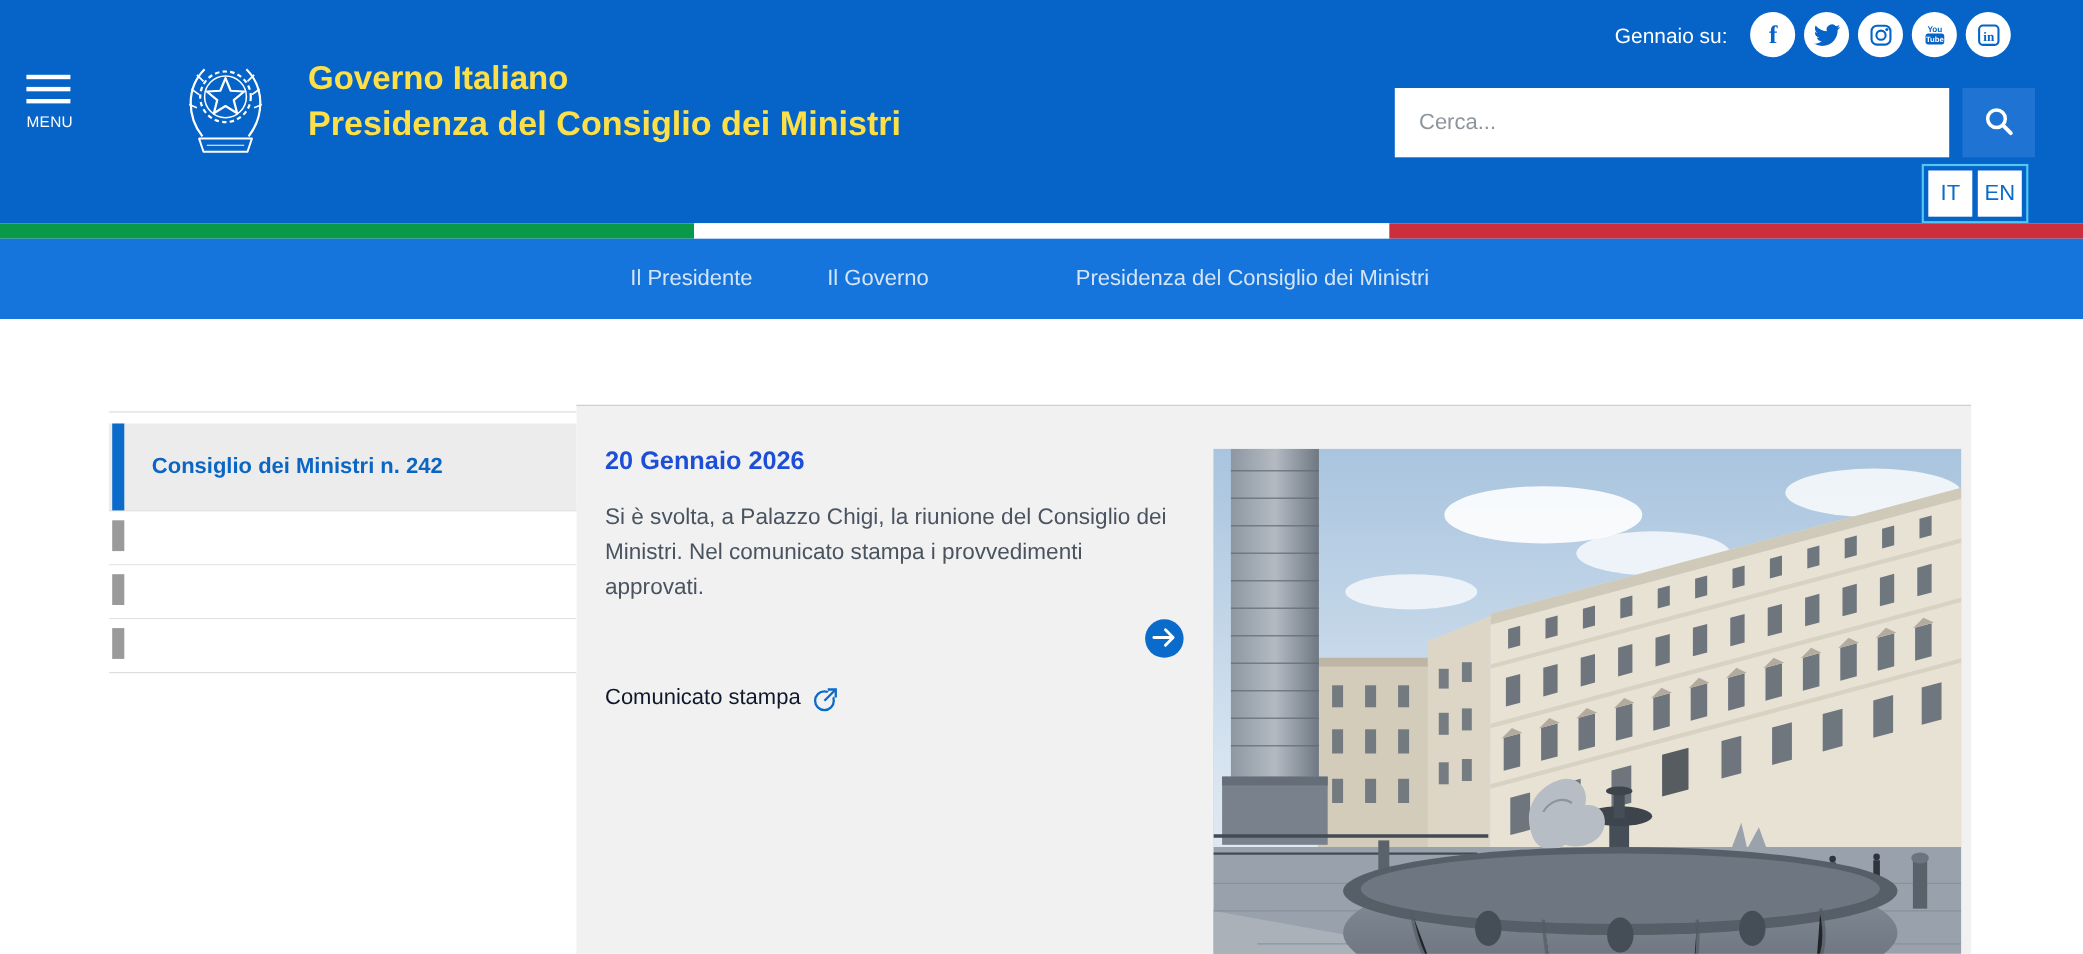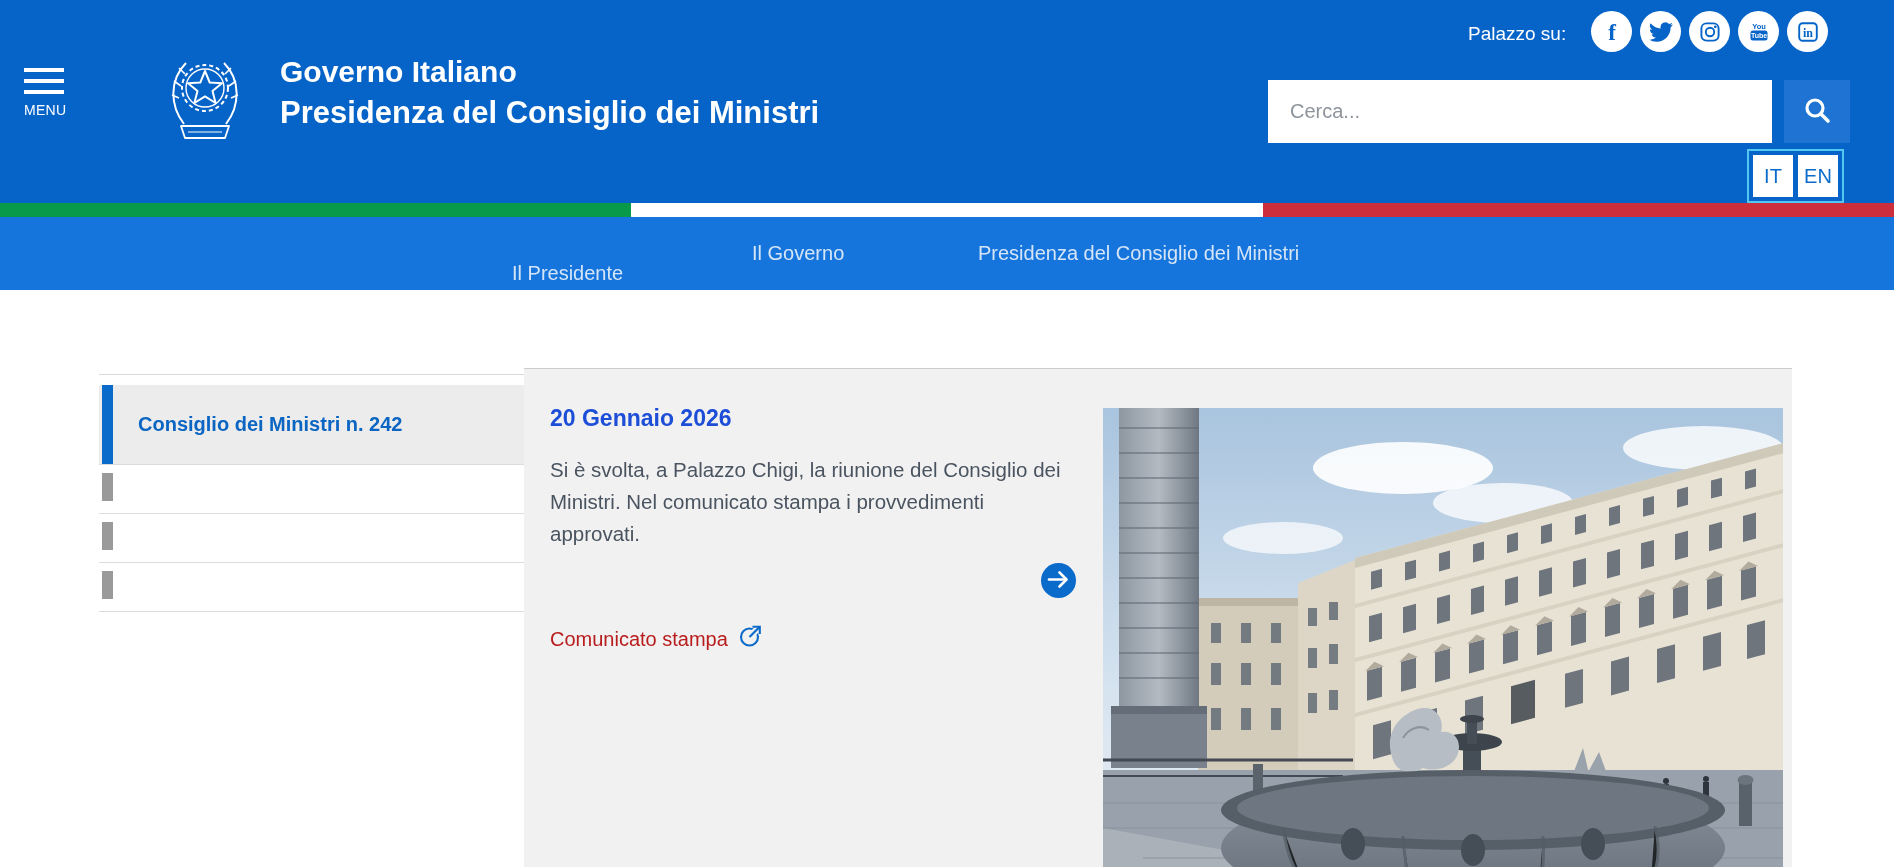--- a/index.html
+++ b/index.html
@@ -6,51 +6,51 @@
   body{
     width:1894px;height:867px;overflow:hidden;position:relative;
     background:#ffffff;font-family:"Liberation Sans",sans-serif;
   }
   
   .topbar{position:absolute;left:0;top:0;width:1894px;height:203px;background:#0663c7;}
   .hamburger{position:absolute;left:24px;top:68px;width:48px;cursor:pointer;}
   .hamburger .bar{width:40px;height:4px;background:#fff;margin-bottom:7px;}
   .menu-label{color:#fff;font-size:14px;margin-top:8px;letter-spacing:.3px;}
   .emblem{position:absolute;left:164px;top:50px;}
-  .brand{position:absolute;left:280px;top:52px;color:#ffffff;font-weight:bold;white-space:nowrap;}
+  .brand{position:absolute;left:280px;top:52px;color:#fde047;font-weight:bold;white-space:nowrap;}
   .brand .l1{font-size:30px;line-height:40px;}
   .brand .l2{font-size:31px;line-height:42px;}
   .social-label{position:absolute;left:1468px;top:23px;color:#fff;font-size:19px;}
   .social-icons{position:absolute;left:1591px;top:11px;display:flex;gap:8px;}
   .sicon{width:41px;height:41px;border-radius:50%;background:#fff;display:flex;align-items:center;justify-content:center;cursor:pointer;}
   .search-box{position:absolute;left:1268px;top:80px;width:582px;height:63px;display:flex;gap:12px;}
   .search-box input{flex:1;border:0;outline:none;padding:0 22px;font-size:20px;color:#333;font-family:"Liberation Sans",sans-serif;min-width:0;}
   .search-box input::placeholder{color:#8d949c;}
   .search-btn{width:66px;height:63px;background:#1f73d2;border:0;display:flex;align-items:center;justify-content:center;cursor:pointer;}
   .lang{position:absolute;left:1747px;top:149px;border:2px solid #52c7f0;padding:4px;display:flex;gap:5px;align-items:flex-end;}
   .lang-btn{width:40px;height:42px;background:#fff;color:#0b6bcb;font-size:20px;display:flex;align-items:center;justify-content:center;cursor:pointer;}
   
   .tricolore{position:absolute;left:0;top:203px;width:1894px;height:14px;display:flex;}
   .stripe{flex:1;}
   .stripe.g{background:#089a48;}
   .stripe.w{background:#ffffff;}
   .stripe.r{background:#cd2e3c;}
   
   .mainnav{position:absolute;left:0;top:217px;width:1894px;height:73px;background:#1575dc;}
   .nav-item{position:absolute;top:0;height:73px;display:flex;align-items:center;color:#d5e5f8;font-size:20px;cursor:pointer;white-space:nowrap;}
-  .nav-item:nth-child(1){left:512px;margin-top:20px;}
+  .nav-item:nth-child(1){left:573px;}
   .nav-item:nth-child(2){left:752px;}
   .nav-item:nth-child(3){left:978px;}
   
   .panel{position:absolute;left:524px;top:368px;width:1268px;height:520px;background:#f1f1f1;border-top:1px solid #cbcdd1;box-sizing:border-box;}
   .text-col{position:absolute;left:26px;top:36px;width:528px;}
   .date{font-size:23px;font-weight:bold;color:#1d4ed8;}
   .summary{margin-top:22px;font-size:20.5px;line-height:32px;color:#4a5460;}
   .arrow-btn{position:absolute;right:2px;top:158px;width:35px;height:35px;border-radius:50%;background:#0b6bcb;border:0;display:flex;align-items:center;justify-content:center;cursor:pointer;padding:0;}
-  .comunicato{position:absolute;left:0;top:218px;display:flex;align-items:center;gap:10px;color:#b91c1c;font-size:20px;cursor:pointer;text-decoration:none;}
+  .comunicato{position:absolute;left:0;top:218px;display:flex;align-items:flex-start;gap:10px;color:#0f172a;font-size:20px;cursor:pointer;text-decoration:none;}
   .photo{position:absolute;left:579px;top:39px;width:680px;height:481px;overflow:hidden;background:#cfd9e4;}
   
   .sidebar{position:absolute;left:99px;top:374px;width:425px;border-top:1px solid #d9d9d9;padding-top:10px;box-sizing:border-box;background:#fff;}
   .news-item{position:relative;border-bottom:1px solid #dcdcdc;padding:24px 20px 24px 39px;font-size:20px;line-height:31px;color:#1774d1;background:#fff;cursor:pointer;}
   .news-item .bar{position:absolute;left:3px;top:8px;bottom:12px;width:11px;background:#9a9a9a;}
   .news-item.active{background:#ececec;color:#0b65c2;font-weight:bold;}
   .news-item.active .bar{top:0;bottom:0;background:#0b6bcb;}
 </style>
 </head>
 <body>
@@ -75,21 +75,21 @@
       <path d="M17 76 L65 76 L61 88 L21 88 Z" stroke-width="1.8" stroke-linejoin="round"></path>
       <path d="M24 82 L58 82" stroke-width="1"></path>
     </svg>
   </span>
 
   <div class="brand">
     <div class="l1">Governo Italiano</div>
     <div class="l2">Presidenza del Consiglio dei Ministri</div>
   </div>
 
-  <div class="social-label">Palazzo su:</div>
+  <div class="social-label">Gennaio su:</div>
 
   <div class="social-icons">
     <span class="sicon">
       <svg width="24" height="24" viewBox="0 0 24 24">
           <text x="12" y="19.5" text-anchor="middle" font-family="Liberation Serif, serif" font-size="23" font-weight="bold" fill="#0663c7">f</text>
         </svg>
     </span>
     <span class="sicon">
       <svg width="24" height="24" viewBox="0 0 24 24" fill="#0663c7">
           <path d="M23.9 4.6a9.8 9.8 0 0 1-2.8.8 4.9 4.9 0 0 0 2.1-2.7c-.9.6-2 1-3.1 1.2a4.9 4.9 0 0 0-8.4 4.5A14 14 0 0 1 1.6 3.2a4.9 4.9 0 0 0 1.5 6.6 4.9 4.9 0 0 1-2.2-.6v.1a4.9 4.9 0 0 0 3.9 4.8 5 5 0 0 1-2.2.1 4.9 4.9 0 0 0 4.6 3.4A9.9 9.9 0 0 1 0 19.6a14 14 0 0 0 7.6 2.2c9 0 14-7.5 14-14v-.6c1-.7 1.8-1.6 2.3-2.6z"></path>

